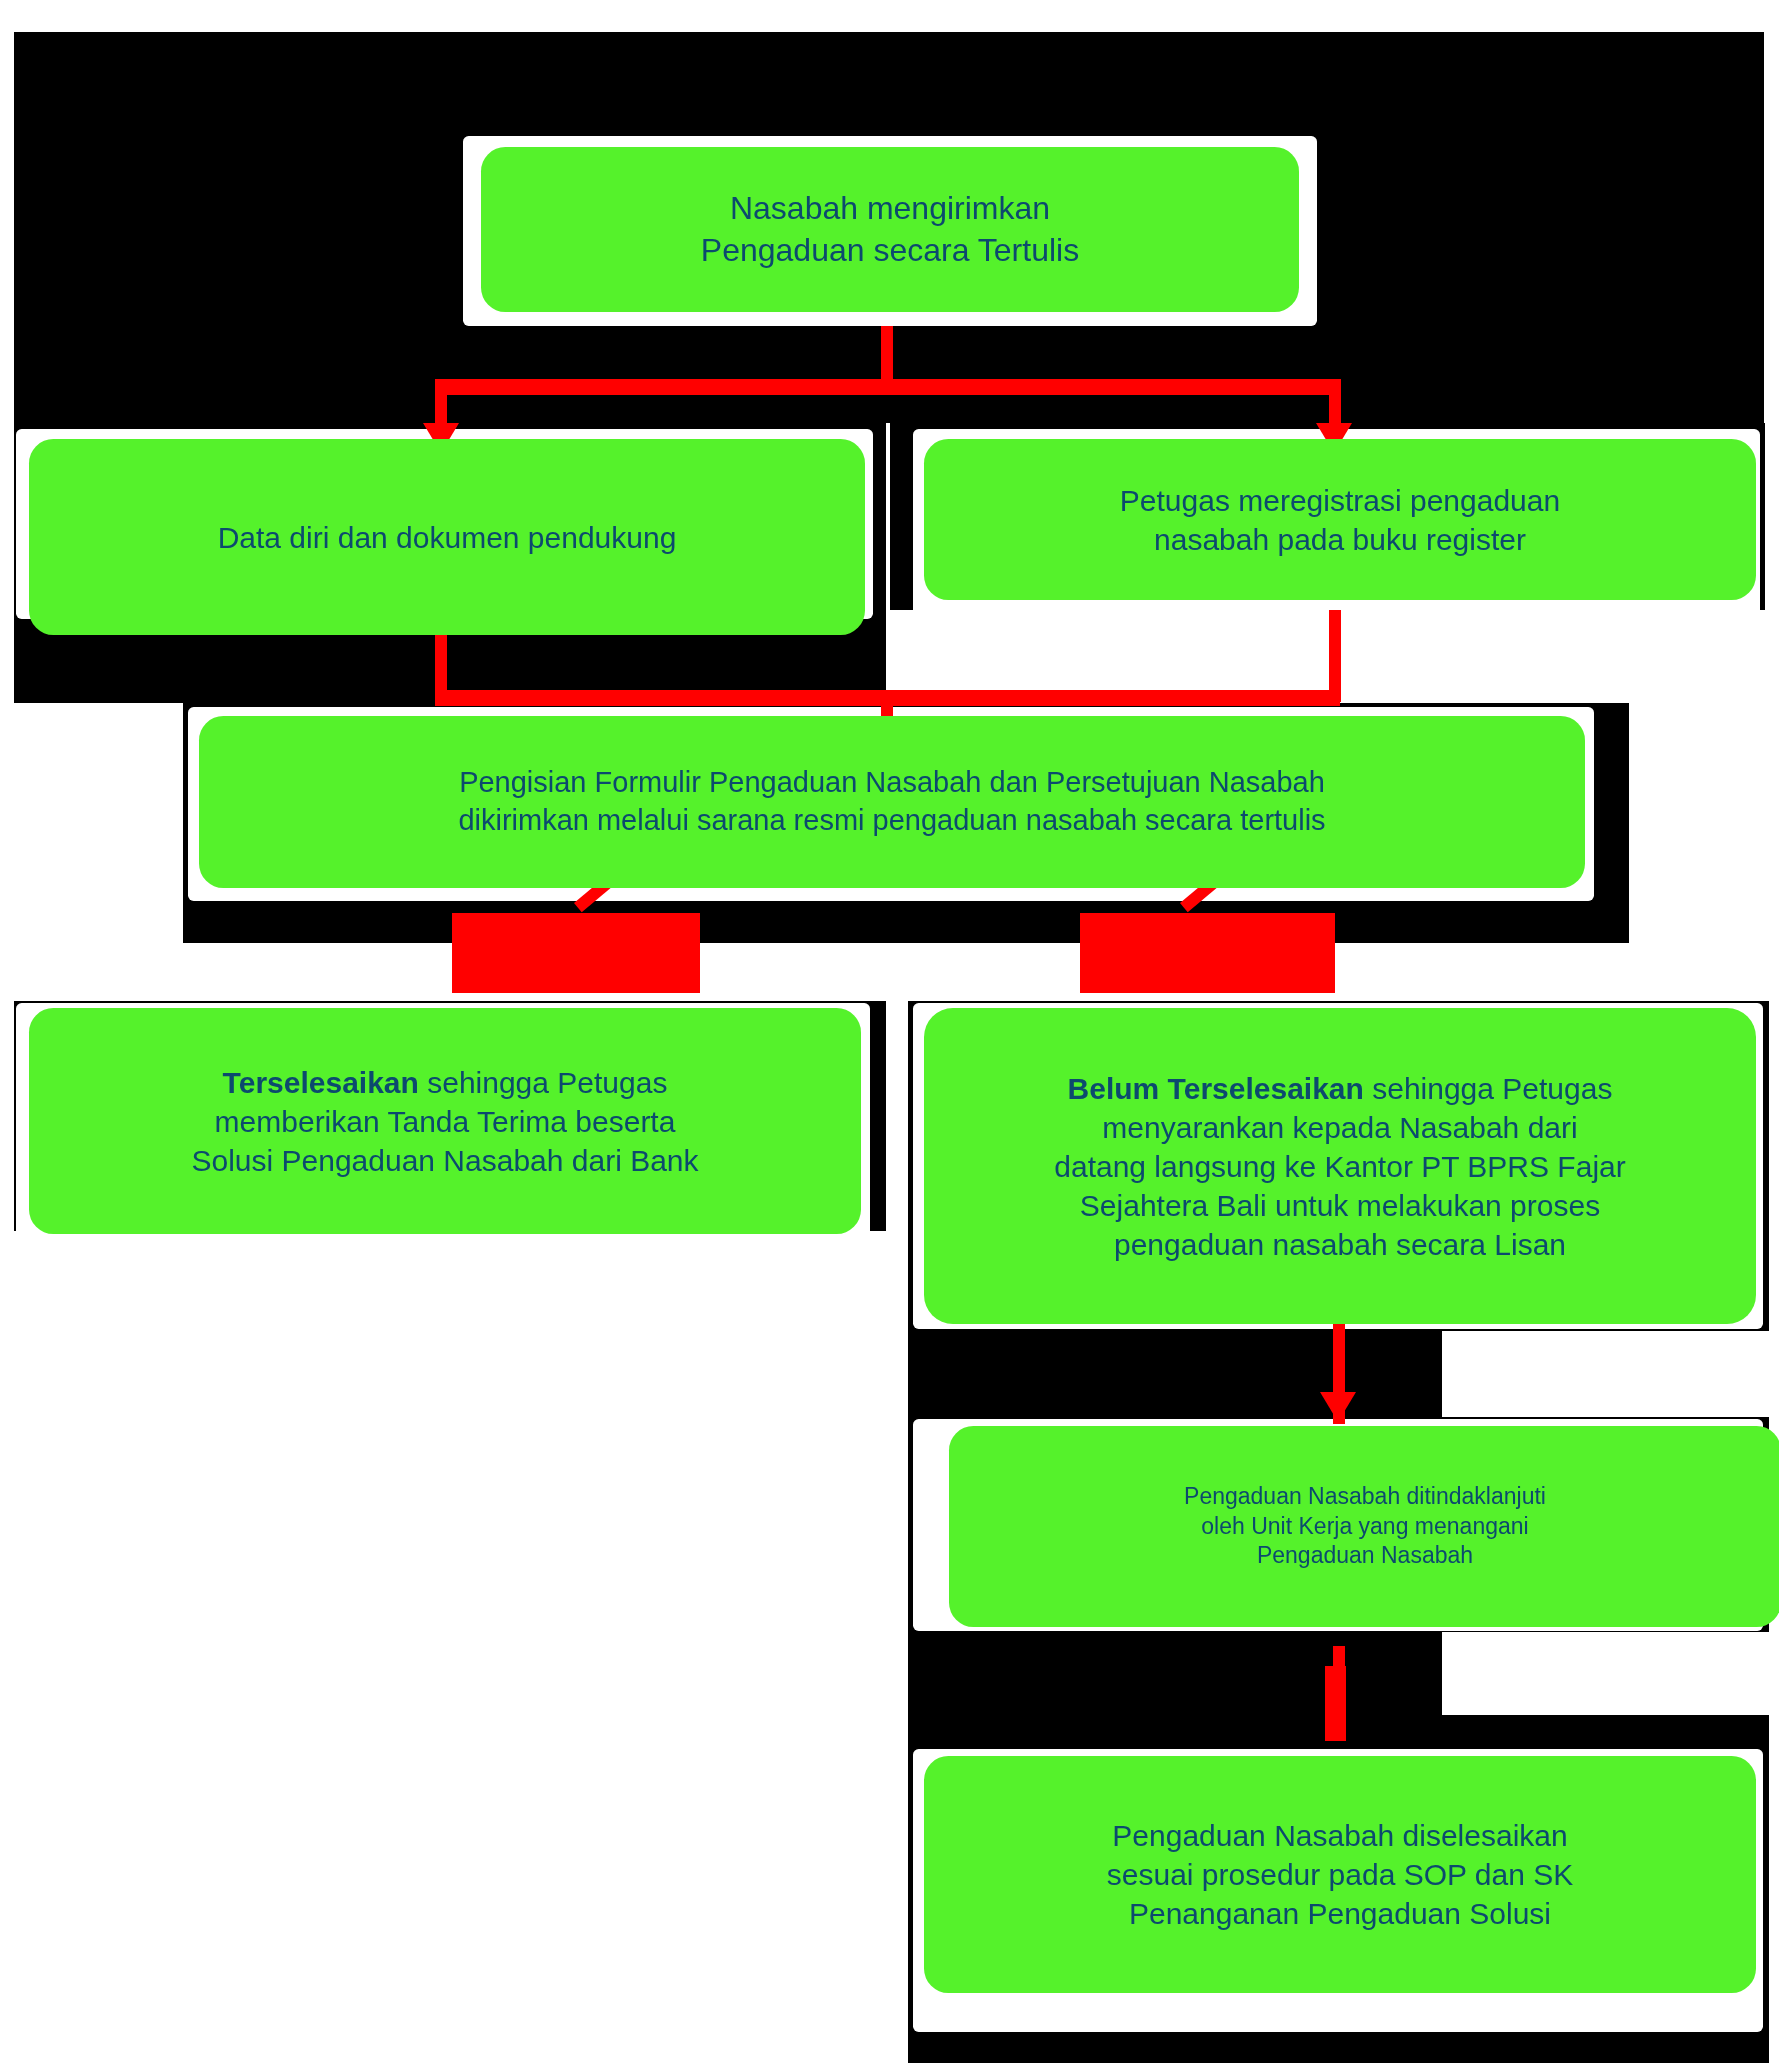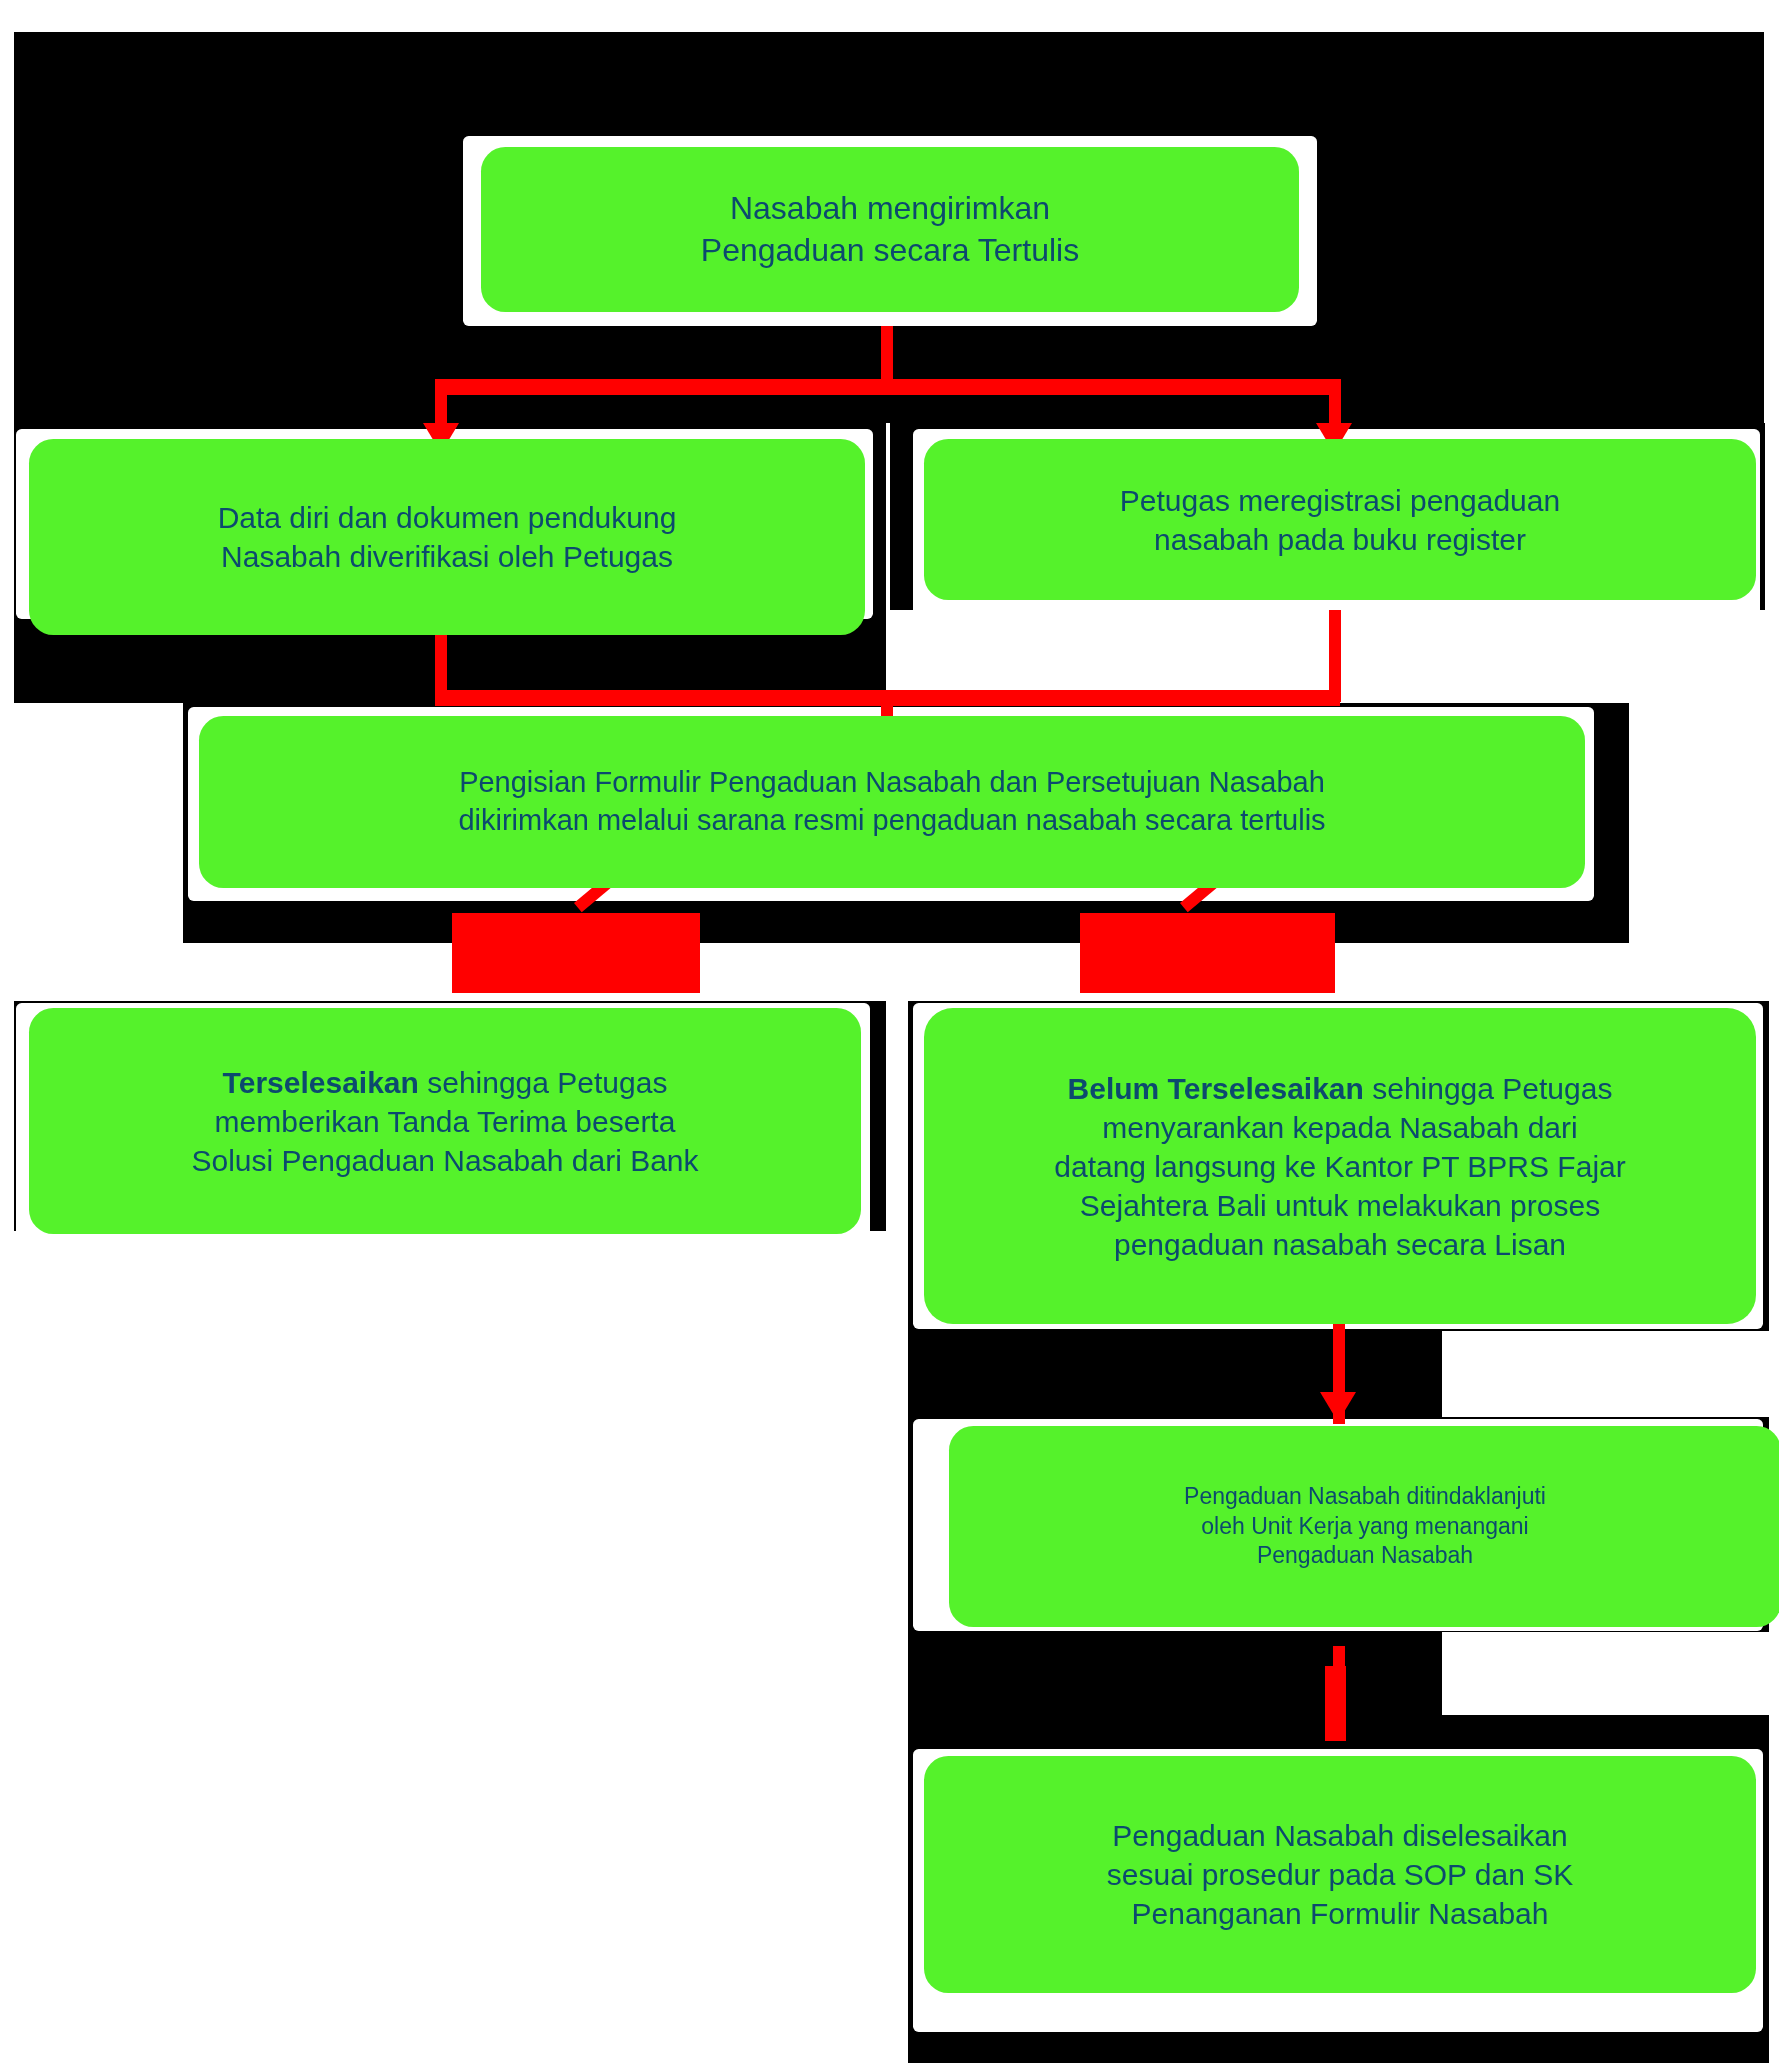--- a/index.html
+++ b/index.html
@@ -113,21 +113,20 @@
   <div class="node" style="left:481px; top:147px; width:818px; height:165px; font-size:32px;">
     <span class="txt">
       <span>Nasabah mengirimkan</span><br>
       <span>Pengaduan secara Tertulis</span>
     </span>
   </div>
 
   <div class="node" style="left:29px; top:439px; width:836px; height:196px; font-size:30px;">
     <span class="txt">
       <span>Data diri dan dokumen pendukung</span><br>
-      <span>Nasabah diverifikasi oleh Petugas</span>
     </span>
   </div>
 
   <div class="node" style="left:924px; top:439px; width:832px; height:161px; font-size:30px;">
     <span class="txt">
       <span>Petugas meregistrasi pengaduan</span><br>
       <span>nasabah pada buku register</span>
     </span>
   </div>
 
@@ -161,18 +160,18 @@
       <span>Pengaduan Nasabah ditindaklanjuti</span><br>
       <span>oleh Unit Kerja yang menangani</span><br>
       <span>Pengaduan Nasabah</span>
     </span>
   </div>
 
   <div class="node" style="left:924px; top:1756px; width:832px; height:237px; font-size:30px;">
     <span class="txt">
       <span>Pengaduan Nasabah diselesaikan</span><br>
       <span>sesuai prosedur pada SOP dan SK</span><br>
-      <span>Penanganan Formulir Nasabah</span>
+      <span>Penanganan Pengaduan Solusi</span>
     </span>
   </div>
 
 </div>
 
 
 </body></html>

